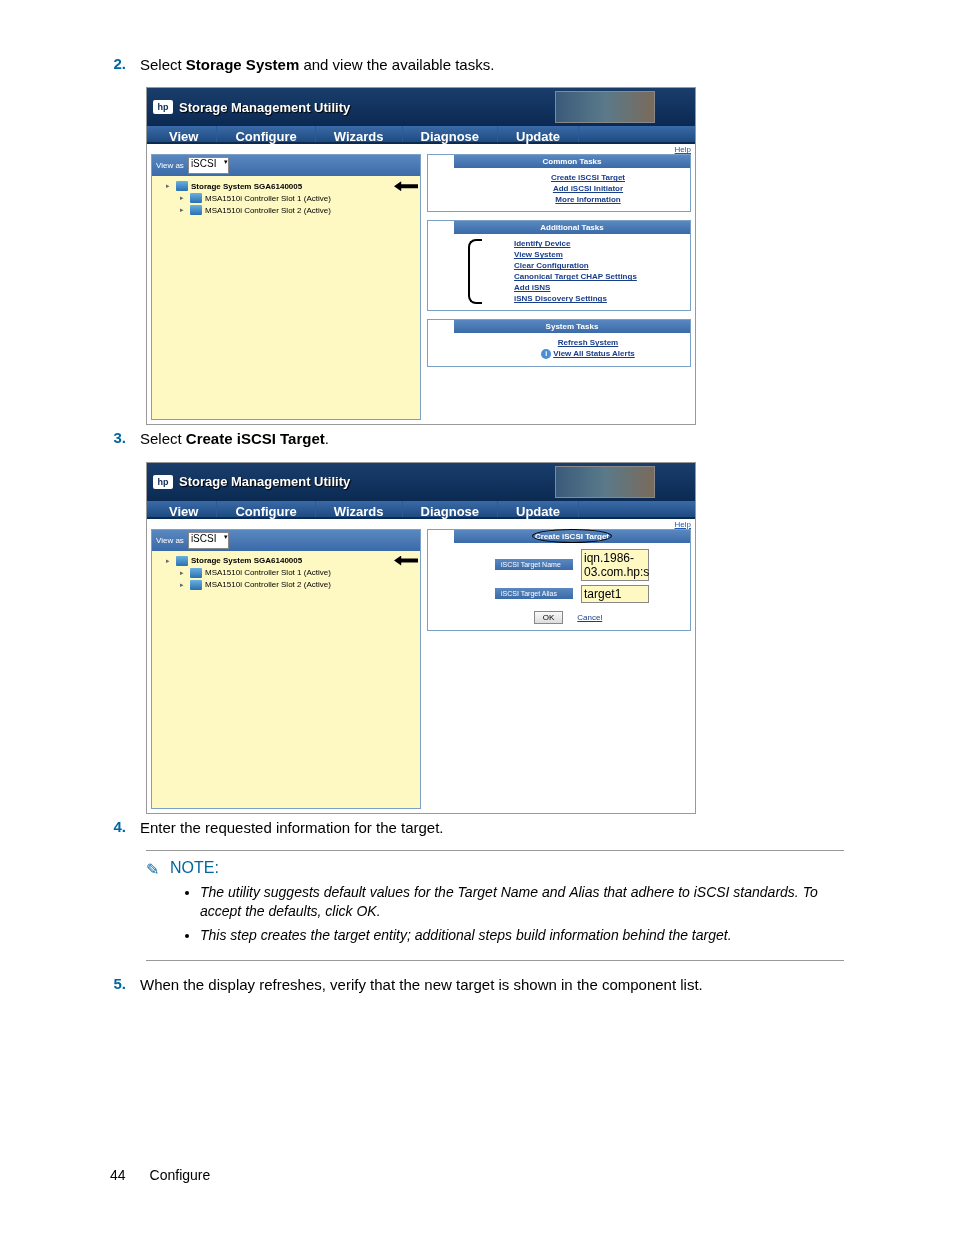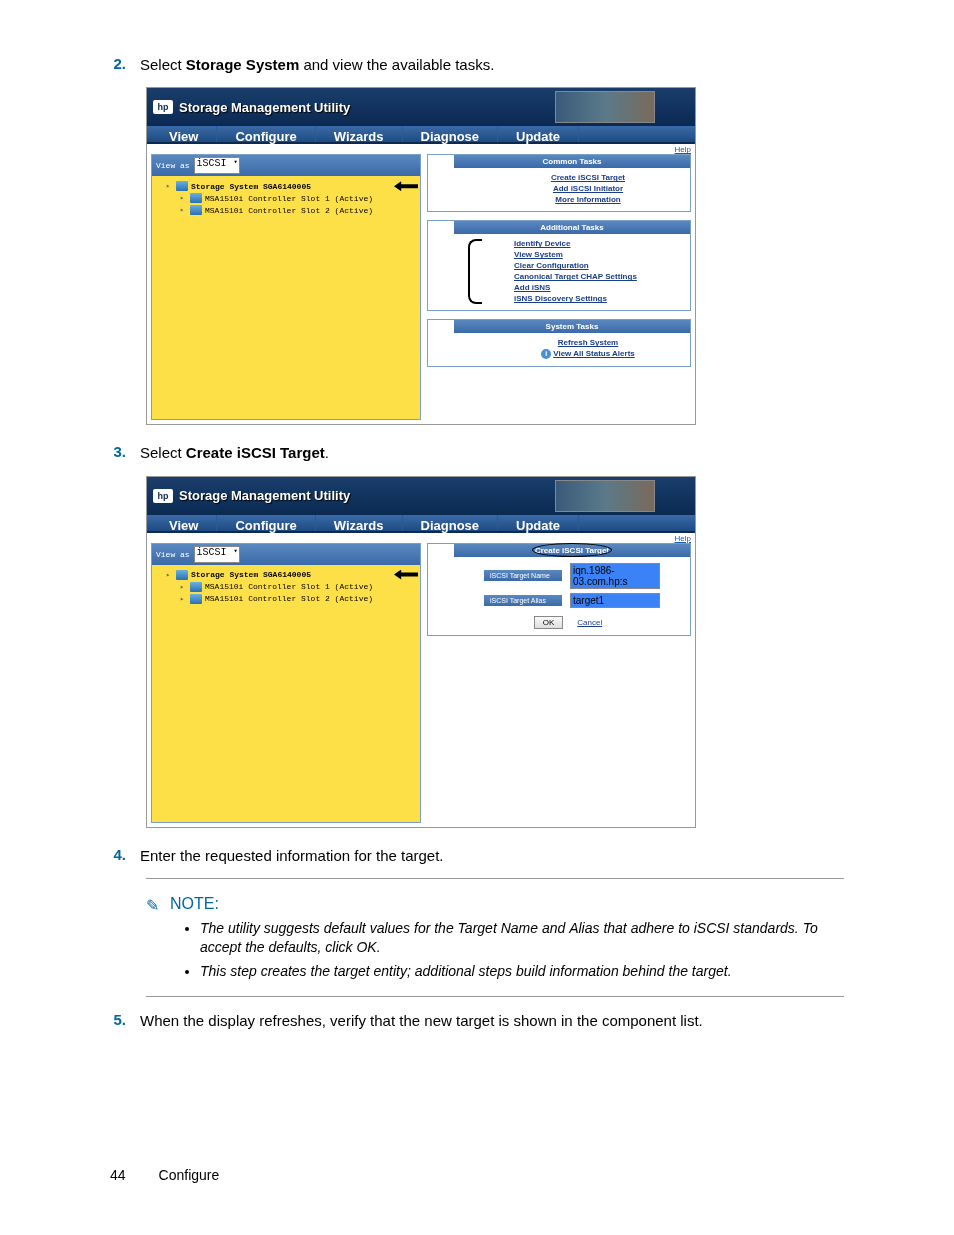--- a/index.html
+++ b/index.html
@@ -30,21 +30,21 @@
   .step-text {
     font-size: 15px;
     line-height: 1.35;
     font-family: "Helvetica Neue", Arial, sans-serif;
     font-weight: 300;
   }
   .step-text b { font-weight: 700; }
 
   
   .shot {
-    margin: 8px 0 18px 36px;
+    margin: 8px 0 4px 36px;
     border: 1px solid #999;
     width: 550px;
     background: #fff;
     font-size: 8px;
     position: relative;
   }
   .shot-header {
     height: 38px;
     background: linear-gradient(#1a3d6b,#0a2a52);
     display: flex;
@@ -98,23 +98,22 @@
   }
   .shot-body {
     display: flex;
     min-height: 280px;
     background: #fff;
   }
   .left-pane {
     width: 270px;
     border: 1px solid #7aa0c8;
     margin: 10px 4px 4px 4px;
-    background: #fde047;
+    background: #fef9c3;
     padding: 4px;
-    font-family: Liberation Mono, monospace;
   }
   .view-bar {
     background: linear-gradient(#5a88c0,#3a6aa8);
     color: #fff;
     font-size: 8px;
     padding: 2px 4px;
     margin: -4px -4px 4px -4px;
     display: flex;
     align-items: center;
     gap: 4px;
@@ -227,37 +226,37 @@
     flex-direction: column;
     gap: 4px;
   }
   .form-row { display:flex; gap:8px; align-items:center; justify-content:center;}
   .form-label {
     background: linear-gradient(#5a88c0,#3a6aa8);
     color:#fff; font-size:7px; padding:2px 6px;
     width: 78px; text-align:left;
   }
   .form-input {
-    border:1px solid #888; background:#3b82f6;
-    font-size:10px; padding:1px 2px; width:90px;
+    border:1px solid #888; background:#fef9c3;
+    font-size:12px; padding:1px 2px; width:68px;
   }
   .form-btns { display:flex; gap:6px; justify-content:center; margin-top:4px;}
   .btn {
     font-size:8px; padding:1px 8px;
     background: linear-gradient(#fafafa,#ddd);
     border:1px solid #888;
   }
   .btn.link { background:none; border:none; text-decoration:underline; color:#1a3d8a;}
 
   
   .note-block {
     margin: 10px 0 14px 36px;
     border-top: 1px solid #999;
     border-bottom: 1px solid #999;
-    padding: 16px 0 10px 0;
+    padding: 8px 0 10px 0;
   }
   .note-head {
     display: flex;
     align-items: center;
     gap: 6px;
     margin-bottom: 6px;
   }
   .note-icon {
     width: 18px; height: 16px;
     position: relative;
@@ -284,21 +283,21 @@
     font-style: italic;
   }
 
   .footer {
     position: absolute;
     left: 110px;
     bottom: 52px;
     font-size: 14px;
     font-weight: 300;
     display: flex;
-    gap: 33px;
+    gap: 24px;
   }
   .footer .pn { }
 </style>
 </head>
 <body>
 
 <div class="page">
 
   <div class="step">
     <div class="step-num">2.</div>

